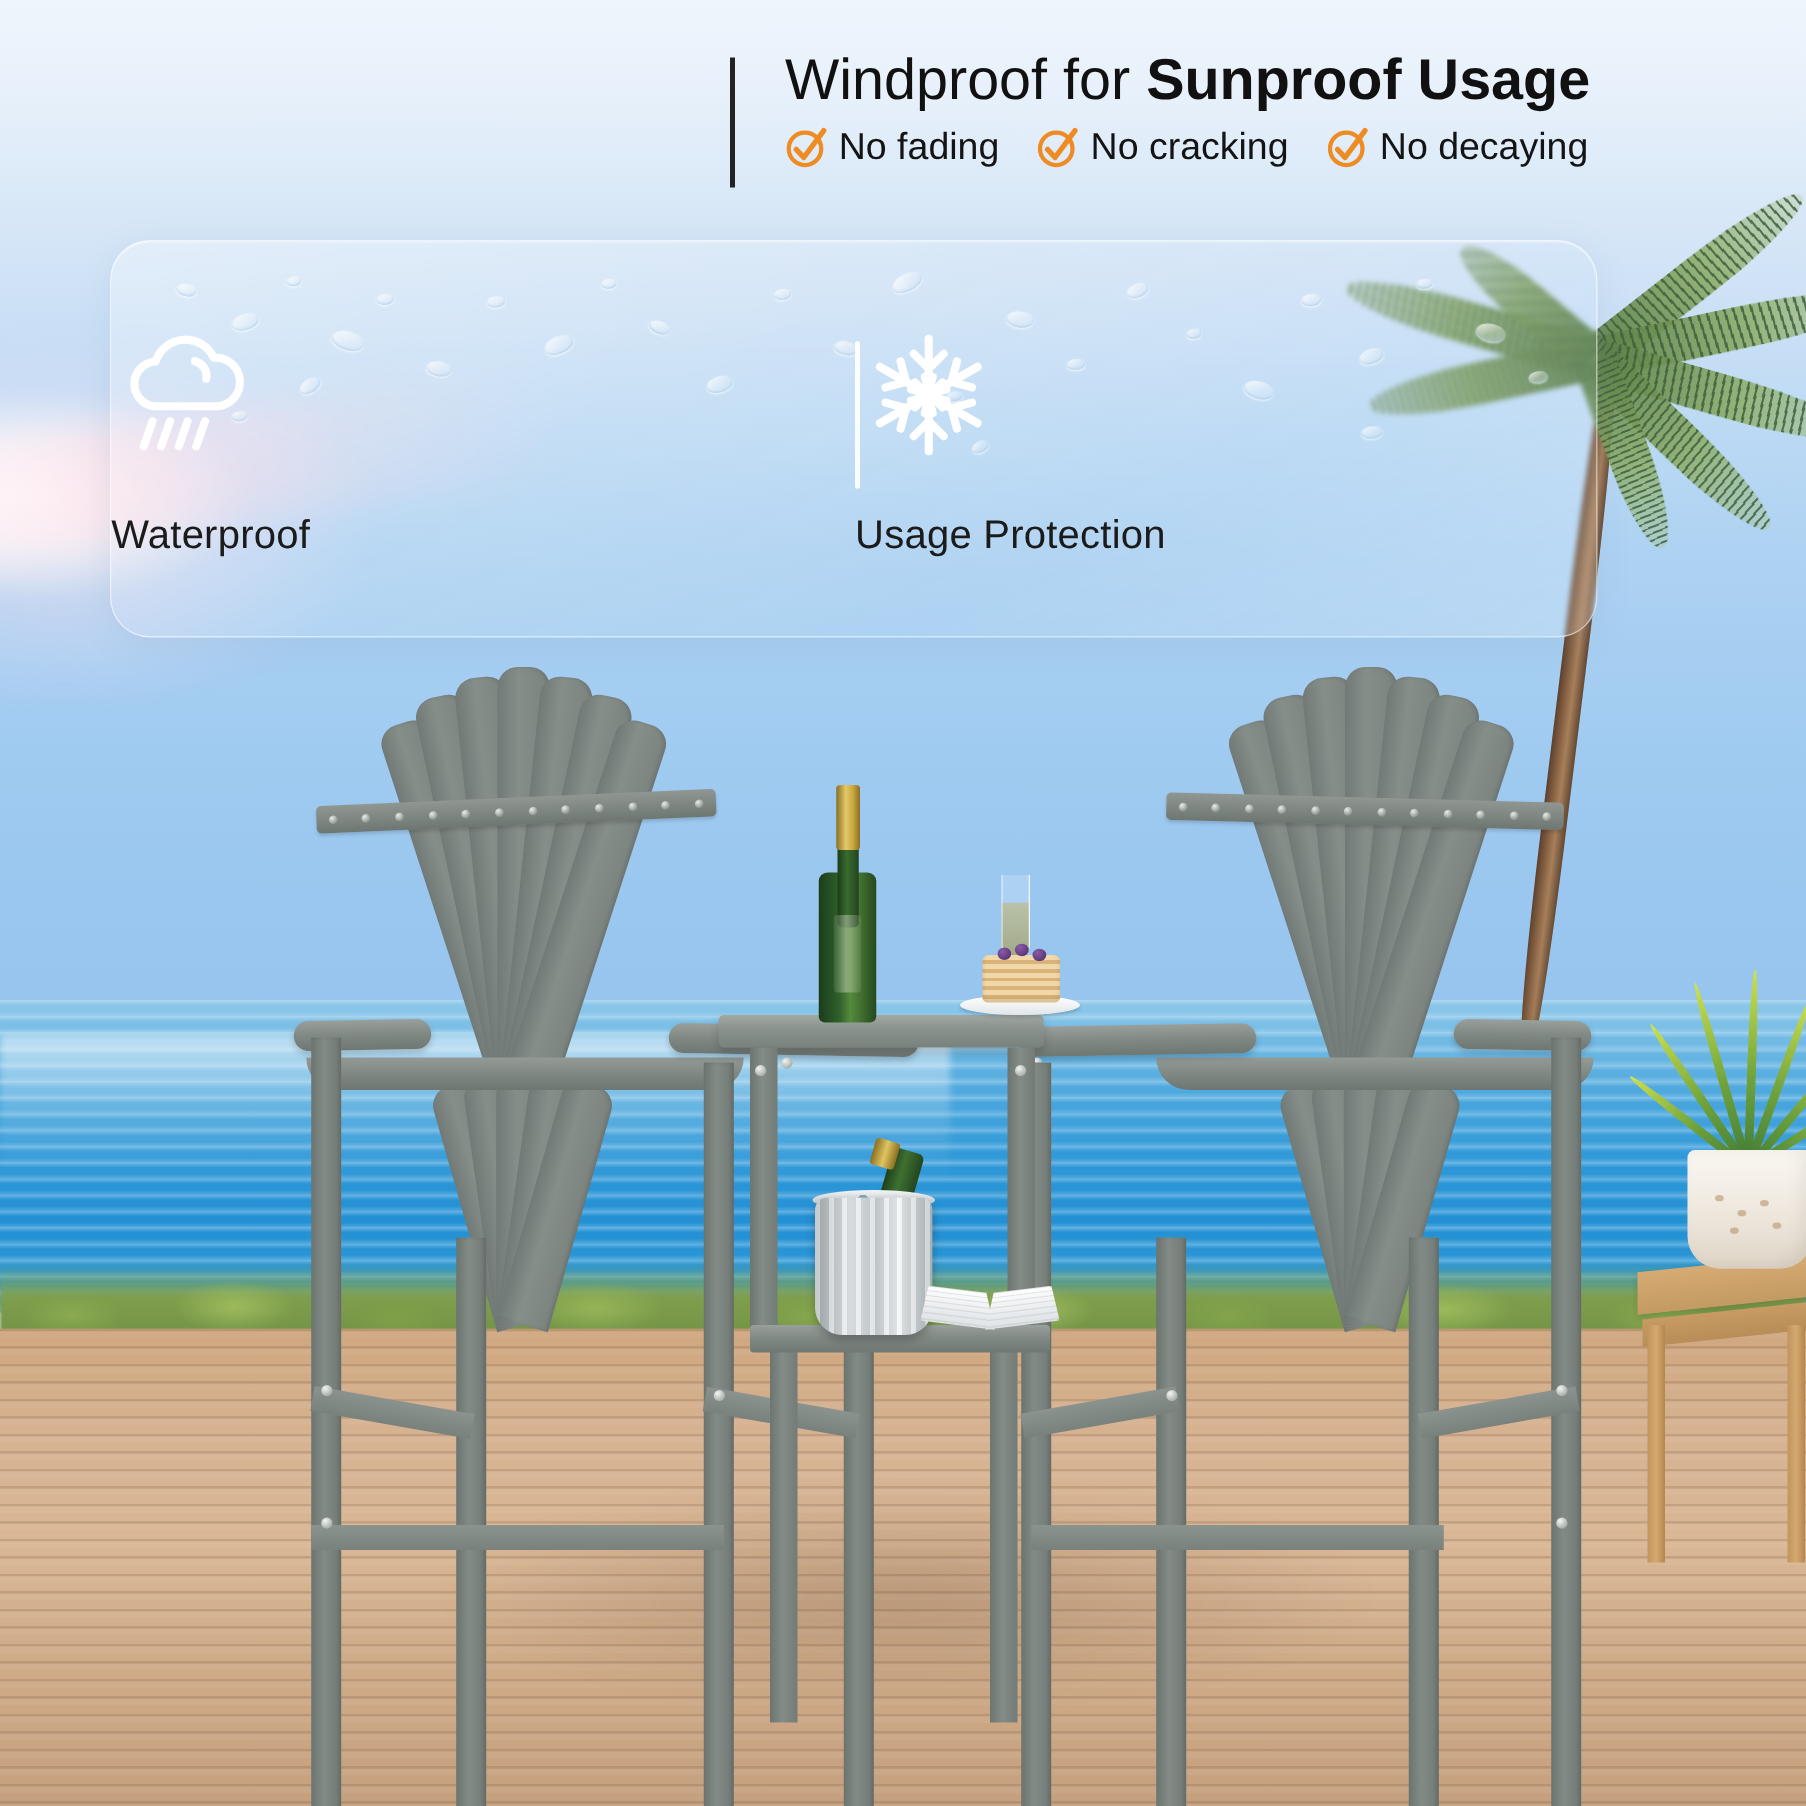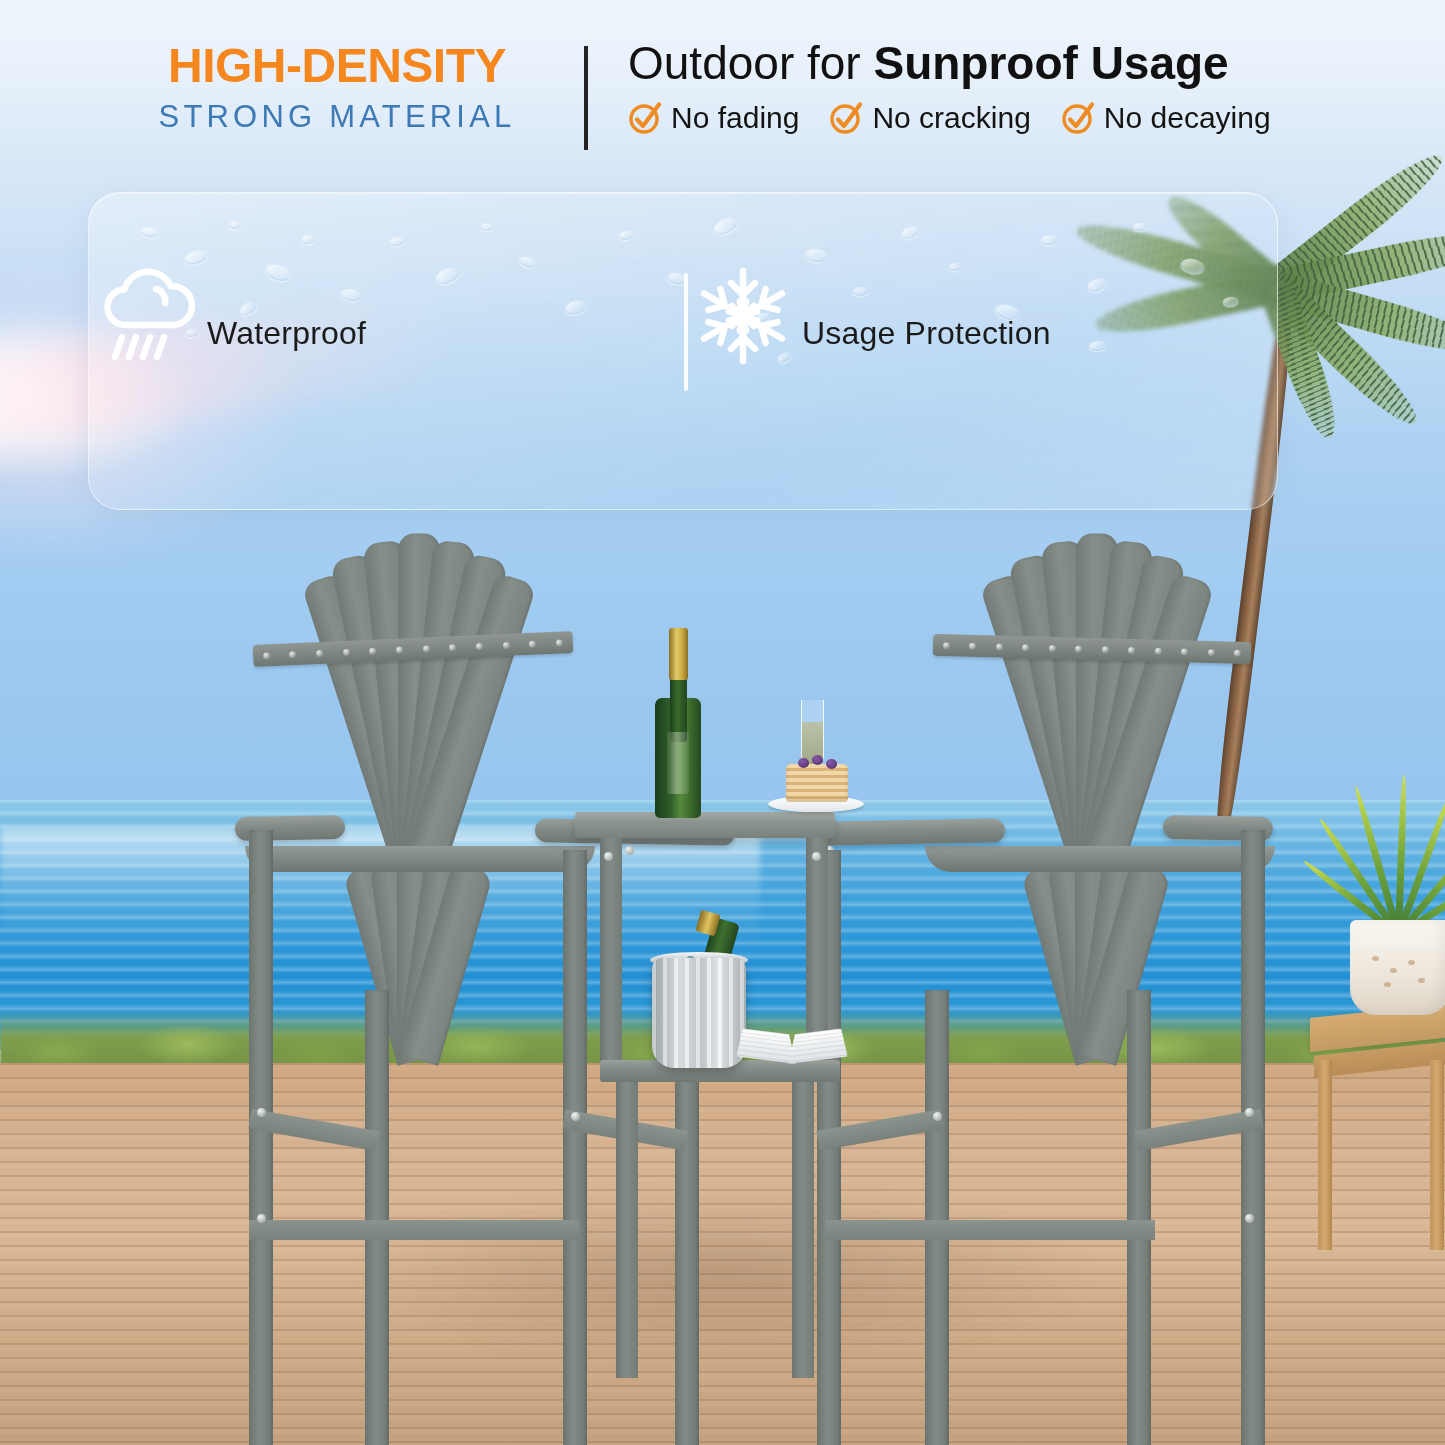--- a/index.html
+++ b/index.html
@@ -328,21 +328,21 @@
   .drop {
     position:absolute; border-radius:60% 40% 55% 45%;
     background:linear-gradient(145deg, rgba(255,255,255,.85), rgba(255,255,255,.28) 55%, rgba(200,225,245,.45));
     box-shadow:0 1px 2px rgba(255,255,255,.7), inset 0 -1px 2px rgba(160,195,225,.55);
   }
   .features {
     position:absolute; left:0; top:58px; width:1190px; height:240px;
     display:flex; align-items:flex-start;
   }
   .feature {
-    flex:1 1 0; display:flex; flex-direction:row; align-items:center;
+    flex:1 1 0; display:flex; flex-direction:column; align-items:flex-start;
     position:relative; padding-top:6px;
   }
   .feature + .feature::before {
     content:""; position:absolute; left:0; top:22px; width:4px; height:118px;
     background:rgba(255,255,255,.92); border-radius:2px;
   }
   .feat-icon { width:118px; height:118px; position:relative; }
   .feat-label {
     margin-top:34px; font-size:32px; color:#1b1b1b; white-space:nowrap; letter-spacing:.2px;
   }
@@ -618,29 +618,25 @@
         </div>
         <div class="feat-label">Usage Protection</div>
       </div>
 
 
 
     </div>
   </div>
 
   <div class="header">
-    <div class="hd-left">
-      <div class="hd-title">HIGH-DENSITY</div>
-      <div class="hd-sub">STRONG MATERIAL</div>
-    </div>
 
     <div class="hd-divider"></div>
 
     <div class="hd-right">
-      <div class="hd-head"><span>Outdoor for </span><b>Sunproof Usage</b></div>
+      <div class="hd-head"><span>Windproof for </span><b>Sunproof Usage</b></div>
 
       <div class="hd-checks">
 
         <div class="chk-item">
           <span class="chk-icon">
             <svg viewBox="0 0 34 34" width="34" height="34">
               <circle cx="16" cy="18" r="13" fill="none" stroke="#EE8B22" stroke-width="3.4"></circle>
               <path d="M9 18.5 L15 25 L31 3.5" fill="none" stroke="#EE8B22" stroke-width="4.2" stroke-linecap="round" stroke-linejoin="round"></path>
             </svg>
           </span>

